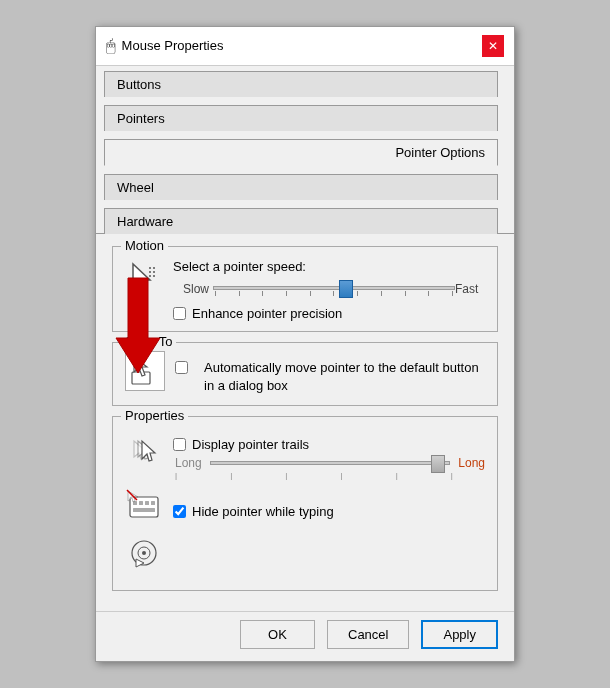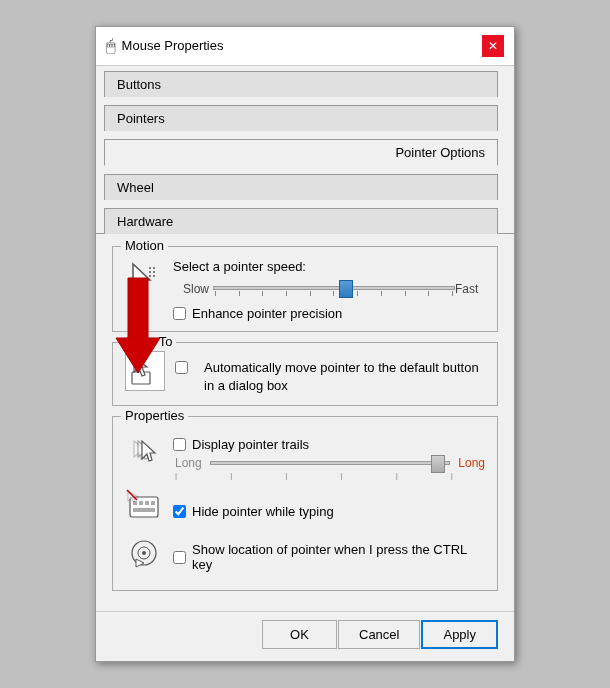--- a/index.html
+++ b/index.html
@@ -220,21 +220,21 @@
       right: 4px;
       width: 14px;
       height: 18px;
       background: linear-gradient(180deg, #d0d0d0 0%, #aaa 100%);
       border: 1px solid #888;
     }
     .dialog-footer {
       padding: 8px 16px 12px 16px;
       display: flex;
       justify-content: flex-end;
-      gap: 1px;
+      gap: 12px;
       background: #f0f0f0;
       border-top: 1px solid #ccc;
     }
     .footer-btn {
       padding: 5px 20px;
       min-width: 75px;
       background: #f0f0f0;
       border: 1px solid #aaa;
       cursor: pointer;
       font-size: 13px;
@@ -416,26 +416,20 @@
 
         <div class="visibility-row">
           <div class="vis-icon">
             <svg width="36" height="36" viewBox="0 0 36 36">
               <circle cx="18" cy="18" r="12" fill="none" stroke="#555" stroke-width="1.2"></circle>
               <circle cx="18" cy="18" r="6" fill="none" stroke="#555" stroke-width="1"></circle>
               <circle cx="18" cy="18" r="2" fill="#555"></circle>
               <polygon points="10,24 10,32 18,28" fill="white" stroke="#555" stroke-width="1"></polygon>
             </svg>
           </div>
-          <div class="vis-content">
-            <div class="checkbox-row">
-              <input type="checkbox" id="ctrlloc" style="">
-              <label for="ctrlloc">Show location of pointer when I press the CTRL key</label>
-            </div>
-          </div>
         </div>
 
       </div>
     </div>
 
   </div>
 
   <div class="dialog-footer">
     <button class="footer-btn">OK</button>
     <button class="footer-btn">Cancel</button>

